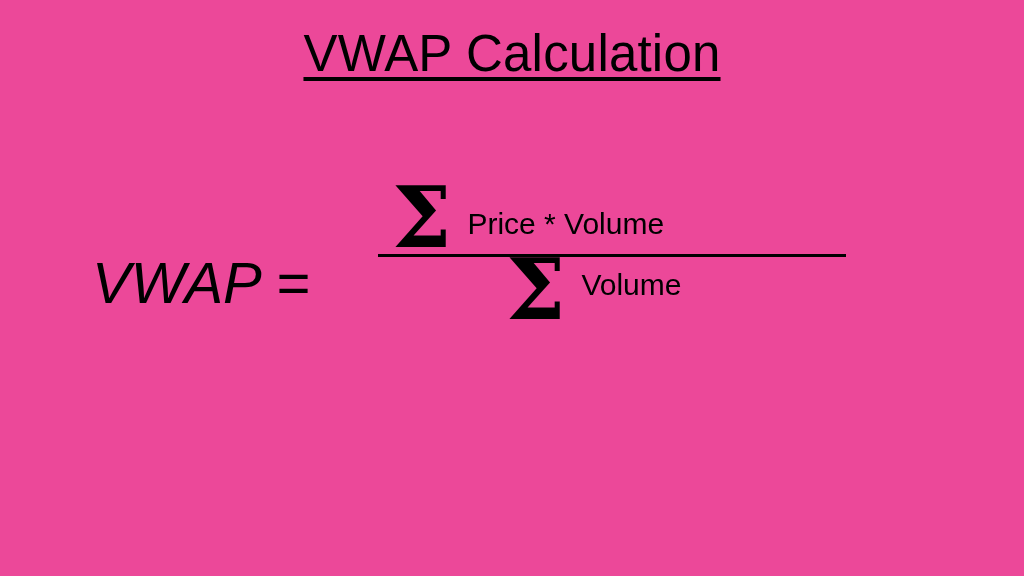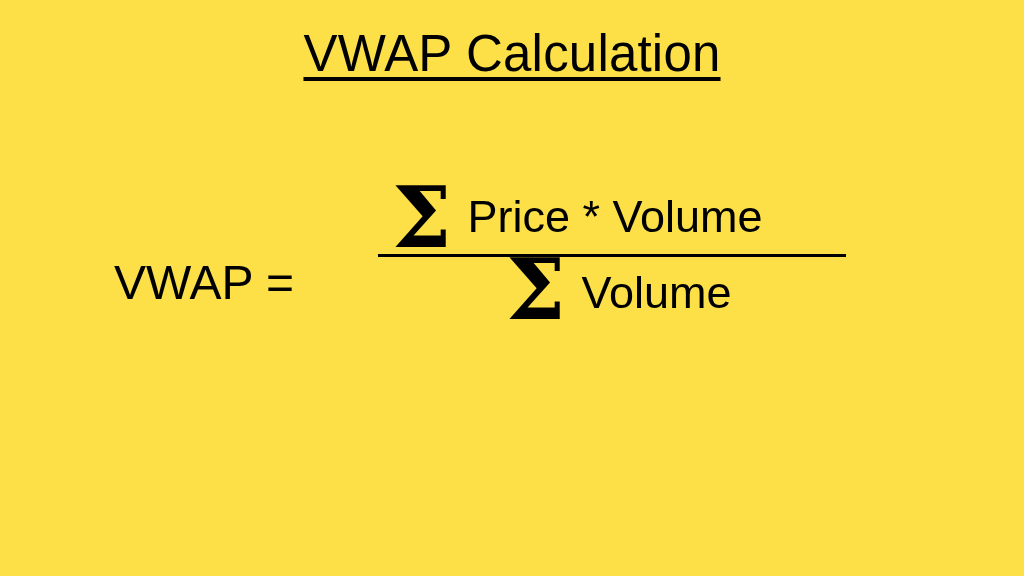--- a/index.html
+++ b/index.html
@@ -13,21 +13,21 @@
     background: #ffffff;
     font-family: "Liberation Sans", sans-serif;
     color: #000000;
     overflow: hidden;
   }
 
   .slide {
     position: relative;
     width: 1024px;
     height: 576px;
-    background: #fde047;
+    background: #ec4899;
   }
 
   
   .slide-title {
     position: absolute;
     left: 0;
     top: 24px;
     width: 1024px;
     text-align: center;
     font-family: "Liberation Sans", sans-serif;
@@ -48,28 +48,29 @@
   .equation {
     position: absolute;
     left: 0;
     top: 150px;
     width: 1024px;
     height: 220px;
   }
 
   .lhs {
     position: absolute;
-    left: 114px;
+    left: 92px;
     top: 105px;
     font-family: "Liberation Sans", sans-serif;
-    font-size: 48px;
+    font-size: 58px;
     font-weight: 400;
     line-height: 56px;
     white-space: nowrap;
     color: #000000;
+    font-style: italic;
   }
 
   .fraction {
     position: absolute;
     left: 378px;
     top: 0;
     width: 468px;
     height: 220px;
   }
 
@@ -127,21 +128,21 @@
   .sigma-den {
     font-size: 84px;
     line-height: 0.80;
     position: relative;
     top: -4px;
     margin-right: 0px;
   }
 
   .term {
     font-family: "Liberation Sans", sans-serif;
-    font-size: 45px;
+    font-size: 30px;
     font-weight: 400;
     line-height: 1;
     color: #000000;
     display: inline-block;
   }
   .term-num {
     position: relative;
     top: -16px;
     margin-left: 14px;
   }

